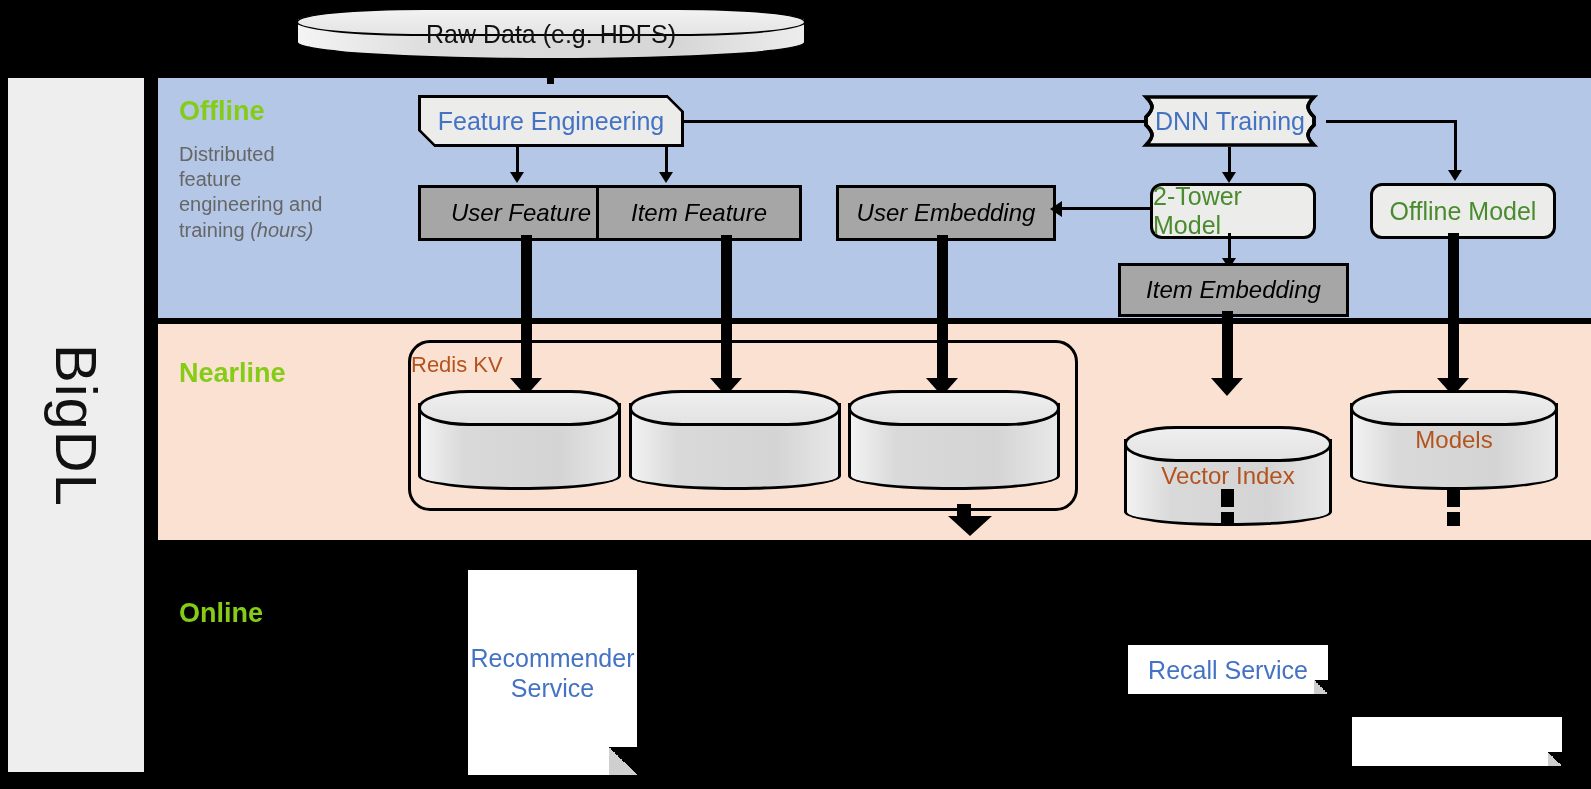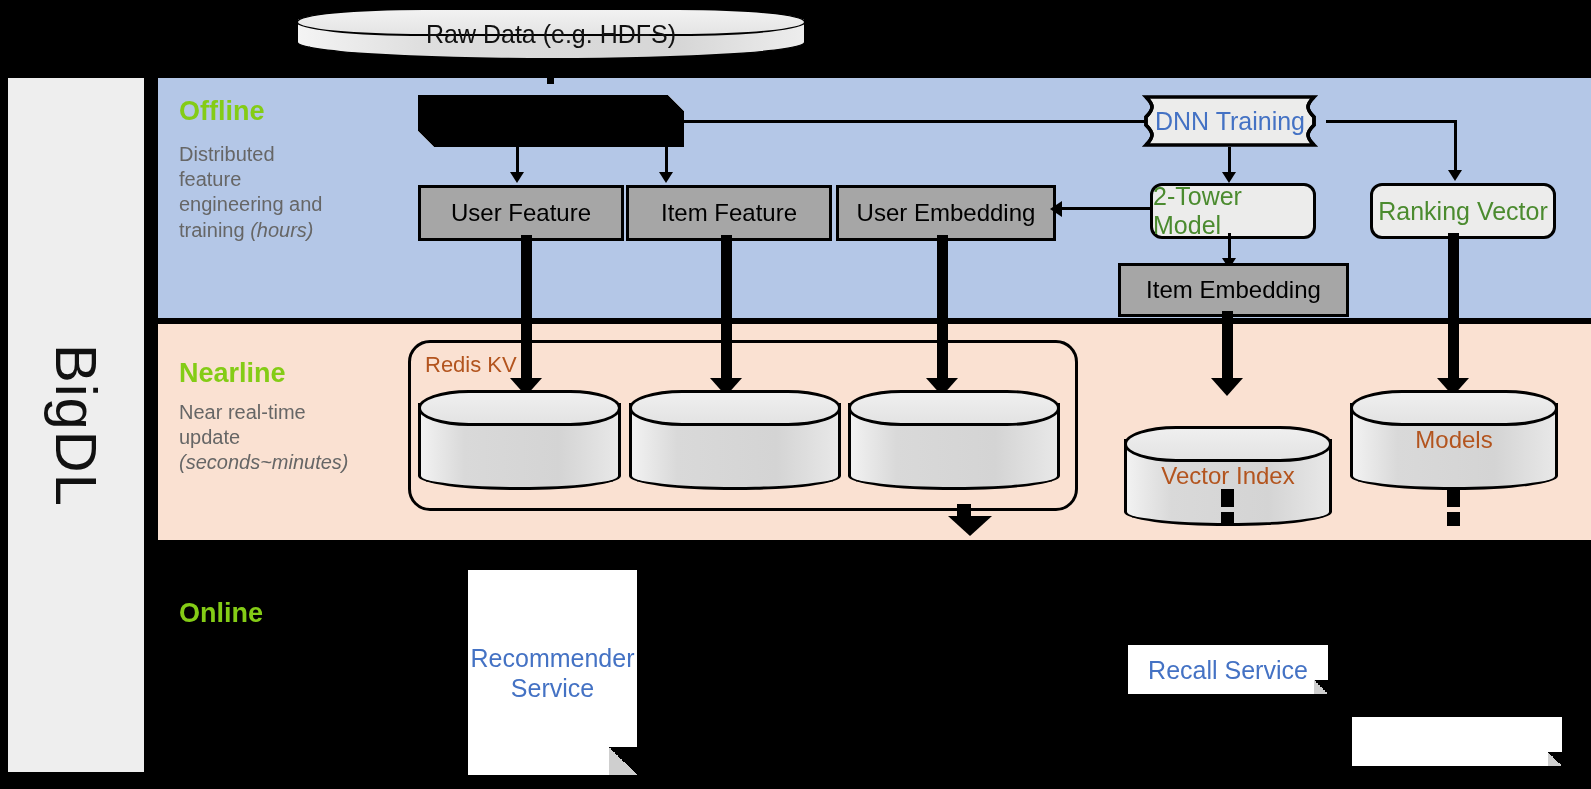--- a/index.html
+++ b/index.html
@@ -30,21 +30,21 @@
 
   
   .band-title{position:absolute;font-size:27px;color:#84cc16;font-weight:600;}
   .band-desc{position:absolute;font-size:20px;color:#666;line-height:1.26;width:235px;}
   .band-desc em{font-style:italic;}
 
   
   .gbox{
     position:absolute;background:#a6a6a6;border:3px solid #000;
     display:flex;align-items:center;justify-content:center;
-    font-size:24px;color:#000;
+    font-size:24px;color:#000;font-style:italic;
   }
   .lbox{
     position:absolute;background:#ececeb;border:3px solid #000;
     display:flex;align-items:center;justify-content:center;
     font-size:25px;
   }
   .lbox.rounded{border-radius:12px;}
   .blue-txt{color:#4472c4;}
   .green-txt{color:#4b8b2f;}
 
@@ -168,39 +168,37 @@
 
   <div class="band-title" style="left:179px;top:96px;">Offline</div>
   <div class="band-desc" style="left:179px;top:142px;">
     <span>Distributed</span><br>
     <span>feature</span><br>
     <span>engineering and</span><br>
     <span>training </span><em>(hours)</em>
   </div>
 
   <div class="band-title" style="left:179px;top:358px;">Nearline</div>
-  <div class="band-desc" style="left:179px;top:400px;">
-    <span>Near real-time</span><br>
-    <span>update</span><br>
-    <em>(seconds~minutes)</em>
-  </div>
 
   <div class="band-title" style="left:179px;top:598px;">Online</div>
 
   <div id="cyl-raw-data" style="left:296px;top:8px;width:510px;height:52px;">
     <div class="body"></div>
     <div class="top"></div>
     <div class="lbl">Raw Data (e.g. HDFS)</div>
   </div>
 
   <div class="ln" style="left:547px;top:60px;width:7px;height:24px;"></div>
   <div class="arrow-down-fat" style="left:534px;top:58px;"></div>
 
   <div id="box-feature-engineering" style="left:418px;top:95px;width:266px;height:52px;">
     <div class="outer"></div>
+    <div class="inner">
+      <span class="blue-txt">Feature Engineering</span>
+    </div>
   </div>
 
   <div class="ln-thin" style="left:684px;top:120px;width:473px;height:3px;"></div>
   <div class="arrow-right" style="left:1152px;top:114px;"></div>
 
   <div id="box-dnn-training" style="left:1134px;top:95px;width:192px;height:52px;">
     <svg width="192" height="52" viewBox="0 0 192 52">
       <path d="M12,2 L180,2 C172,10 172,14 180,22 L180,30 C172,38 172,42 180,50 L12,50 C20,42 20,38 12,30 L12,22 C20,14 20,10 12,2 Z" transform="translate(0,0)" fill="#ececeb" stroke="#000" stroke-width="3.5" style="transform:scaleX(1)"></path>
       <path d="M12,2 C20,10 20,14 12,22 L12,30 C20,38 20,42 12,50" fill="none" stroke="#000" stroke-width="3.5"></path>
       <path d="M180,2 C172,10 172,14 180,22 L180,30 C172,38 172,42 180,50" fill="none" stroke="#000" stroke-width="3.5"></path>
@@ -217,35 +215,35 @@
 
   <div class="ln-thin" style="left:516px;top:147px;width:3px;height:28px;"></div>
   <div class="arrow-down" style="left:510px;top:172px;"></div>
 
   <div class="ln-thin" style="left:665px;top:147px;width:3px;height:28px;"></div>
   <div class="arrow-down" style="left:659px;top:172px;"></div>
 
   <div class="gbox" style="left:418px;top:185px;width:200px;height:50px;">
     <span>User Feature</span>
   </div>
-  <div class="gbox" style="left:626px;top:185px;width:200px;height:50px;">
+  <div class="gbox" style="left:596px;top:185px;width:200px;height:50px;">
     <span>Item Feature</span>
   </div>
   <div class="gbox" style="left:836px;top:185px;width:214px;height:50px;">
     <span>User Embedding</span>
   </div>
 
   <div class="ln-thin" style="left:1062px;top:207px;width:90px;height:3px;"></div>
   <div class="arrow-left" style="left:1050px;top:201px;"></div>
 
   <div class="lbox rounded" style="left:1150px;top:183px;width:160px;height:50px;">
     <span class="green-txt">2-Tower Model</span>
   </div>
   <div class="lbox rounded" style="left:1370px;top:183px;width:180px;height:50px;">
-    <span class="green-txt">Ranking Vector</span>
+    <span class="green-txt">Offline Model</span>
   </div>
 
   <div class="ln-thin" style="left:1228px;top:233px;width:3px;height:28px;"></div>
   <div class="arrow-down" style="left:1222px;top:258px;"></div>
 
   <div class="gbox" style="left:1118px;top:263px;width:225px;height:48px;">
     <span>Item Embedding</span>
   </div>
 
   <div class="ln" style="left:521px;top:235px;width:11px;height:150px;"></div>
@@ -257,21 +255,21 @@
   <div class="ln" style="left:937px;top:235px;width:11px;height:150px;"></div>
   <div class="arrow-down-fat" style="left:926px;top:378px;"></div>
 
   <div class="ln" style="left:1222px;top:311px;width:11px;height:74px;"></div>
   <div class="arrow-down-fat" style="left:1211px;top:378px;"></div>
 
   <div class="ln" style="left:1448px;top:233px;width:11px;height:152px;"></div>
   <div class="arrow-down-fat" style="left:1437px;top:378px;"></div>
 
   <div id="redis-container" style="left:408px;top:340px;width:664px;height:165px;"></div>
-  <div id="redis-label" style="left:425px;top:352px;">Redis KV</div>
+  <div id="redis-label" style="left:411px;top:352px;">Redis KV</div>
 
   <div class="cyl" style="left:418px;top:390px;width:203px;height:100px;">
     <div class="body"></div>
     <div class="top"></div>
     <div class="lbl"></div>
   </div>
   <div class="cyl" style="left:629px;top:390px;width:212px;height:100px;">
     <div class="body"></div>
     <div class="top"></div>
     <div class="lbl"></div>

